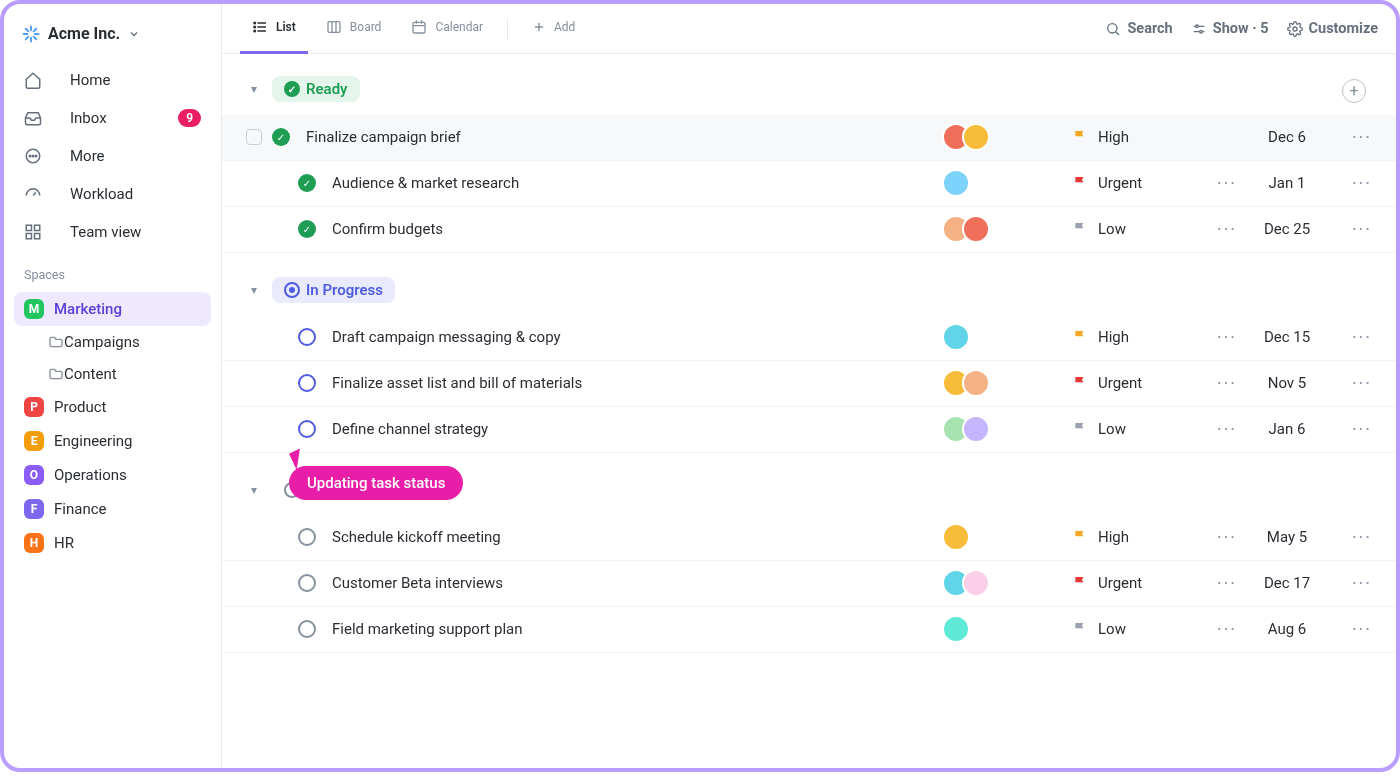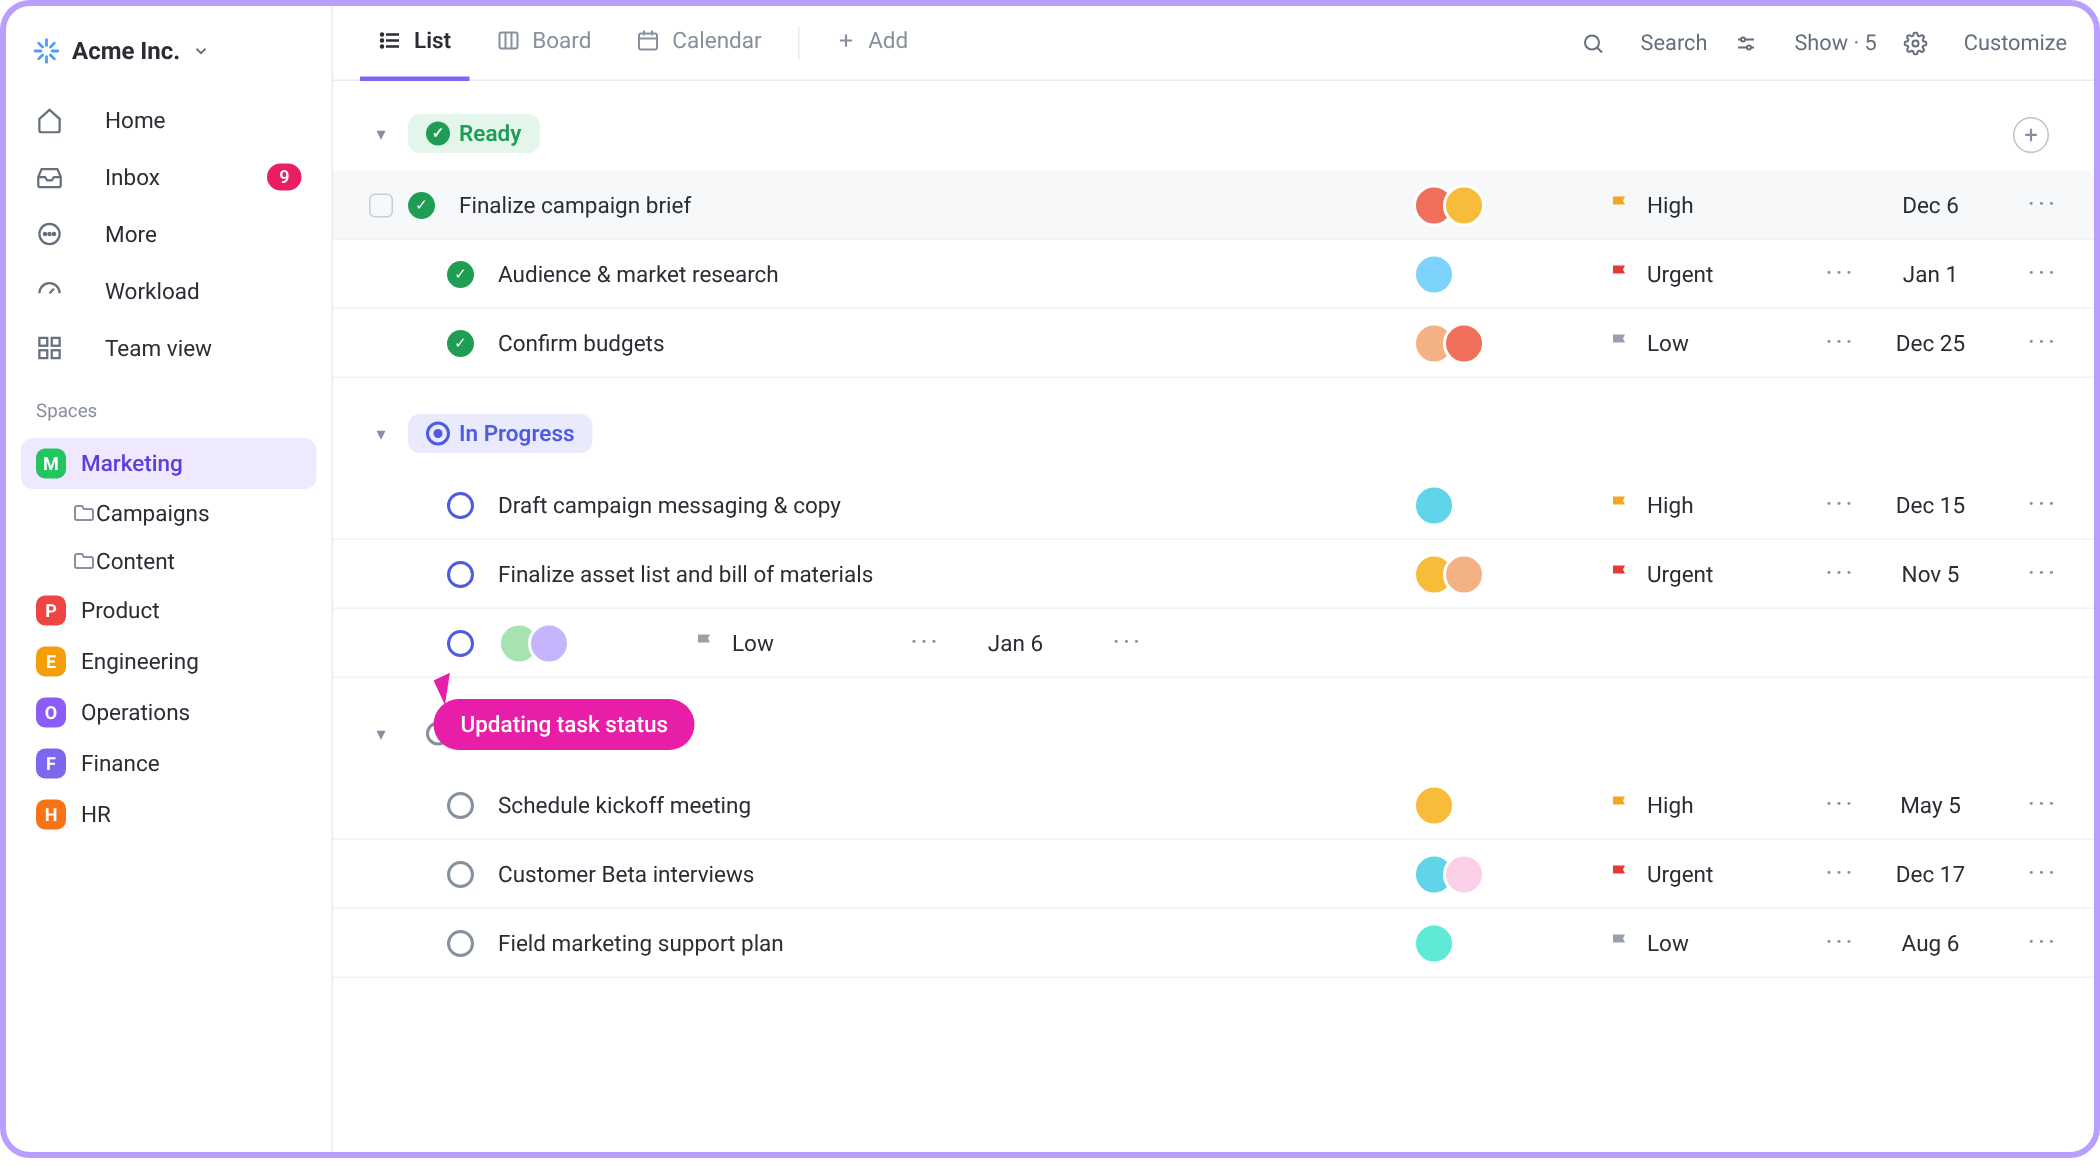--- a/index.html
+++ b/index.html
@@ -14,25 +14,25 @@
 .nav-item .badge { margin-left: auto; background: #e91e63; color: #fff; font-size: 12px; font-weight: 600; border-radius: 999px; padding: 2px 8px; }
 .section-label { font-size: 12.5px; color: #87909e; padding: 14px 10px 6px 10px; }
 .space-item { display: flex; align-items: center; gap: 10px; padding: 7px 10px; border-radius: 8px; cursor: pointer; font-size: 15px; }
 .space-item.active { background: #eee9ff; color: #5b3fd6; font-weight: 500; }
 .space-badge { width: 20px; height: 20px; border-radius: 6px; color: #fff; font-size: 12px; font-weight: 700; display: inline-flex; align-items: center; justify-content: center; }
 .sub-item { display: flex; align-items: center; padding: 7px 10px 7px 34px; border-radius: 8px; cursor: pointer; font-size: 15px; color: #2a2e34; }
 .sub-item .icon { color: #87909e; }
 
 .main { flex: 1; display: flex; flex-direction: column; overflow: hidden; }
 .topbar { display: flex; align-items: center; height: 50px; border-bottom: 1px solid #e8eaed; padding: 0 18px; gap: 6px; }
-.view-tab { display: inline-flex; align-items: center; gap: 8px; padding: 0 12px; height: 50px; color: #87909e; font-size: 15px; cursor: pointer; border-bottom: 3px solid transparent; }
+.view-tab { display: inline-flex; align-items: center; gap: 8px; padding: 0 12px; height: 50px; color: #87909e; font-size: 12px; cursor: pointer; border-bottom: 3px solid transparent; }
 .view-tab.active { color: #2a2e34; font-weight: 600; border-bottom-color: #7b68ee; }
 .vdiv { width: 1px; height: 22px; background: #e8eaed; margin: 0 6px; }
 .top-right { margin-left: auto; display: flex; align-items: center; gap: 18px; color: #656f7d; font-size: 14.5px; }
-.top-btn { display: inline-flex; align-items: center; gap: 24px; cursor: pointer; }
+.top-btn { display: inline-flex; align-items: center; gap: 6px; cursor: pointer; font-weight: bold; }
 .content { flex: 1; overflow: auto; padding: 22px 0 30px 0; }
 
 .group-header { display: flex; align-items: center; gap: 10px; padding: 0 24px 12px 24px; }
 .chevron { color: #87909e; font-size: 12px; cursor: pointer; width: 16px; text-align: center; }
 .status-pill { display: inline-flex; align-items: center; gap: 6px; padding: 4px 12px; border-radius: 8px; font-weight: 600; font-size: 15px; }
 .status-pill.ready { background: #e4f6ec; color: #1f9d55; }
 .status-pill.inprog { background: #e9ebfd; color: #4f5be0; }
 .status-pill.todo { color: #4f5462; }
 .status-dot { width: 16px; height: 16px; border-radius: 50%; display: inline-flex; align-items: center; justify-content: center; }
 .status-dot.ready { background: #1f9d55; color: #fff; font-size: 10px; }
@@ -369,20 +369,21 @@
           </span>
       <span class="sub-ind">···</span>
       <span class="date">Nov 5</span>
       <span class="row-more">···</span>
         </div>
         <div class="task-row">
       <span class="spacer ck"></span>
 
       <span class="spacer" style="width:26px"></span>
       <span class="task-status inprog"></span>
+      <span class="task-title">Define channel strategy</span>
       <span class="assignees">
             <span class="avatar" style="background:#a6e3b0"></span>
             <span class="avatar" style="background:#c4b5fd"></span>
           </span>
       <span class="priority">
             <svg class="flag" viewBox="0 0 24 24" fill="#9aa1ad">
               <path d="M5 3v18M5 3h12l-2 4 2 4H5"></path>
             </svg>
             <span>Low</span>
           </span>

